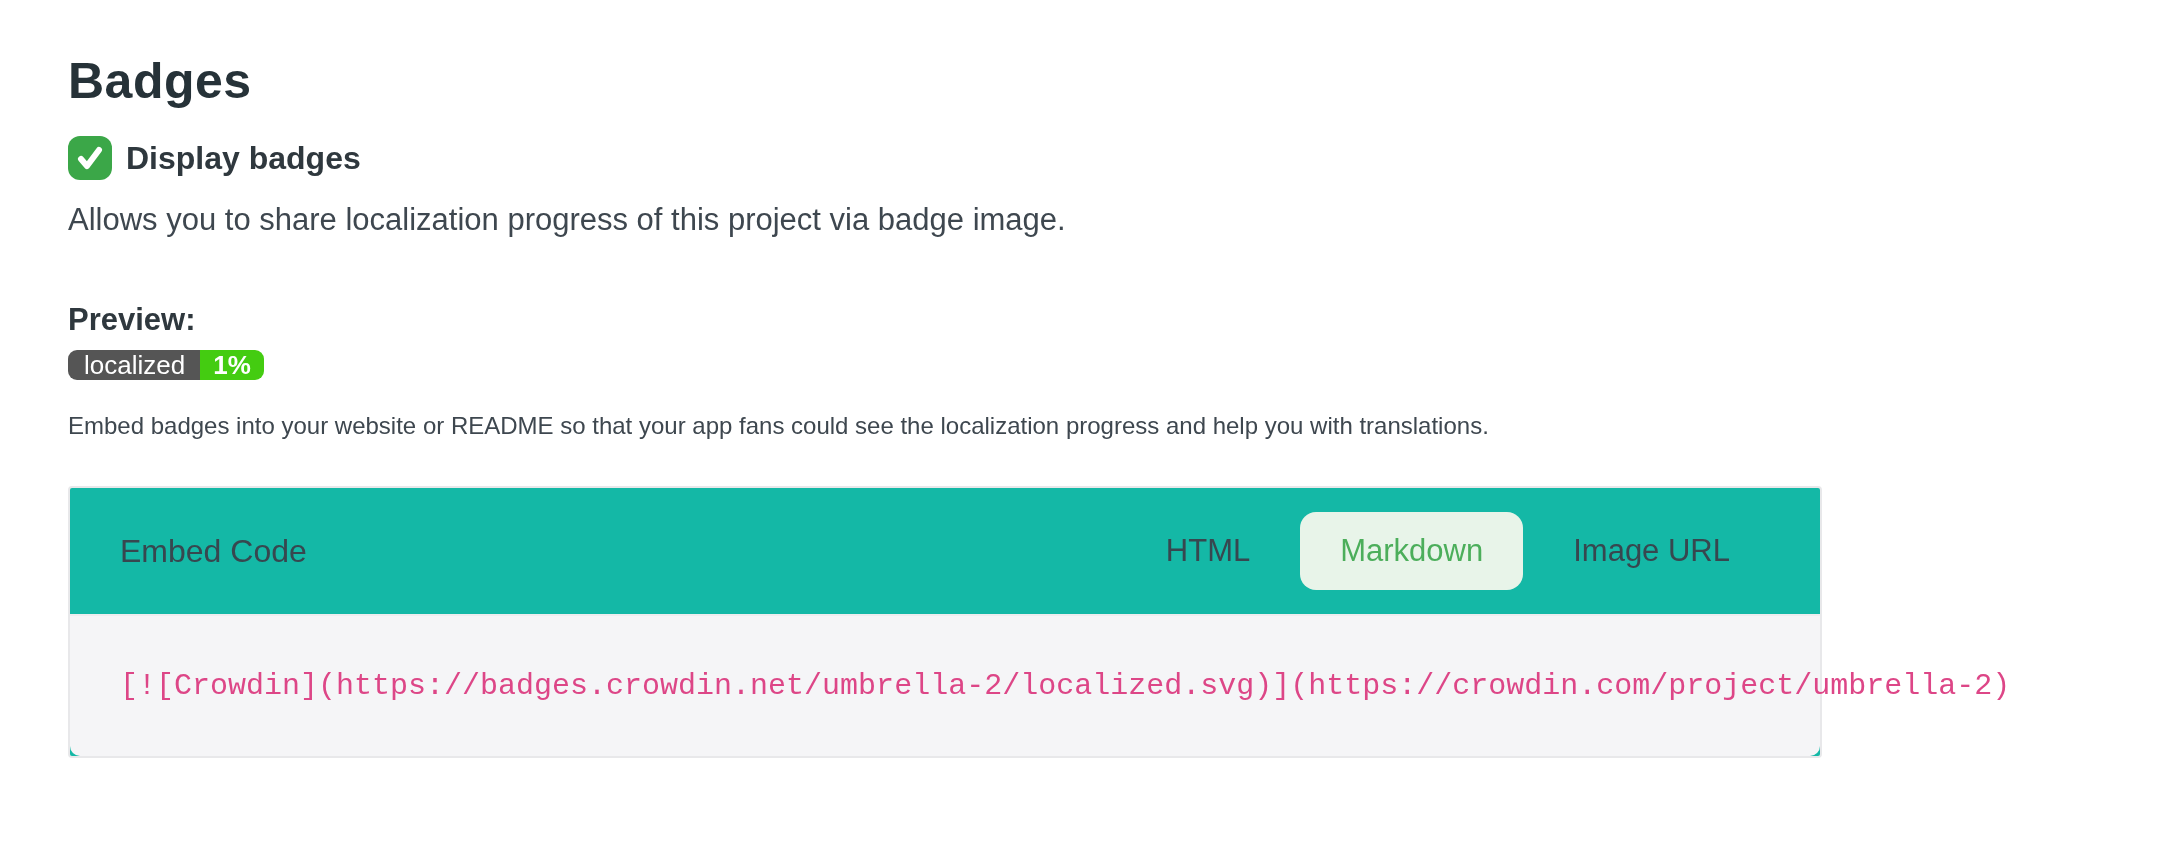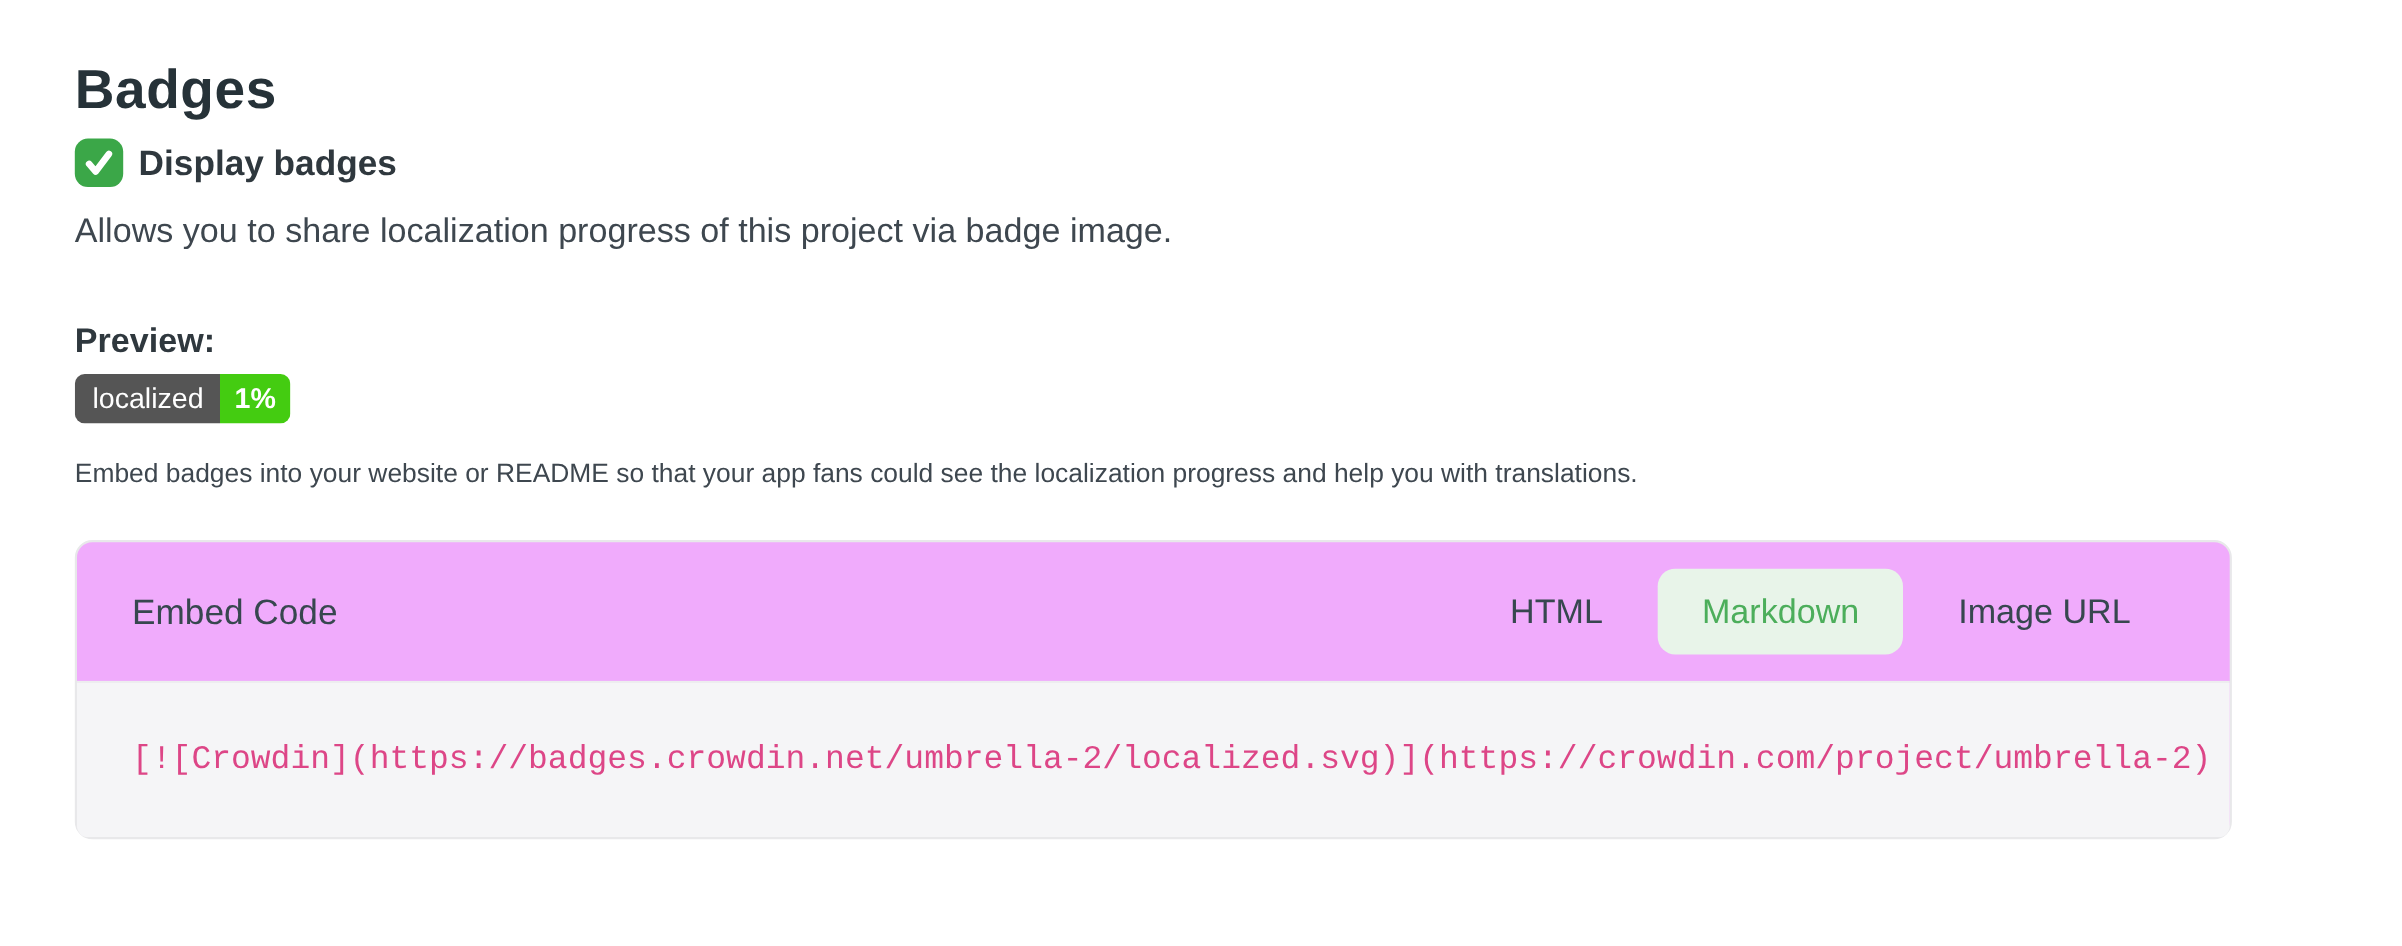--- a/index.html
+++ b/index.html
@@ -19,21 +19,21 @@
     margin: 0;
     font-size: 50px;
     line-height: 62px;
     font-weight: 700;
     color: #263238;
     letter-spacing: 0.5px;
   }
 
   
   .checkbox-row {
-    margin-top: 14px;
+    margin-top: 24px;
     display: flex;
     align-items: center;
   }
   .checkbox {
     width: 44px; height: 44px;
     background: #3ba748;
     border-radius: 12px;
     display: flex; align-items: center; justify-content: center;
     cursor: pointer;
     flex: 0 0 auto;
@@ -57,21 +57,21 @@
     margin-top: 60px;
     font-size: 31px;
     font-weight: 700;
     color: #2f383e;
   }
 
   
   .badge {
     margin-top: 12px;
     display: inline-flex;
-    height: 45px;
+    height: 30px;
     border-radius: 9px;
     overflow: hidden;
     font-size: 26px;
   }
   .badge-left {
     background: #555555;
     color: #ffffff;
     display: flex; align-items: center;
     padding: 0 15px 0 16px;
   }
@@ -86,24 +86,24 @@
   p.embed-desc {
     margin: 24px 0 0 0;
     font-size: 24px;
     line-height: 44px;
     color: #3e474f;
   }
 
   
   .embed-card {
     margin-top: 38px;
-    width: 1961px;
+    width: 1754px;
     border: 2px solid #e8e8ea;
-    border-radius: 16px;
-    background: #f0abfc;
+    border-radius: 4px;
+    background: #14b8a6;
   }
   .embed-card-header {
     height: 128px;
     display: flex;
     align-items: center;
     justify-content: space-between;
     padding: 0 50px;
     border-bottom: 2px solid #ededef;
   }
   .embed-card-title {

